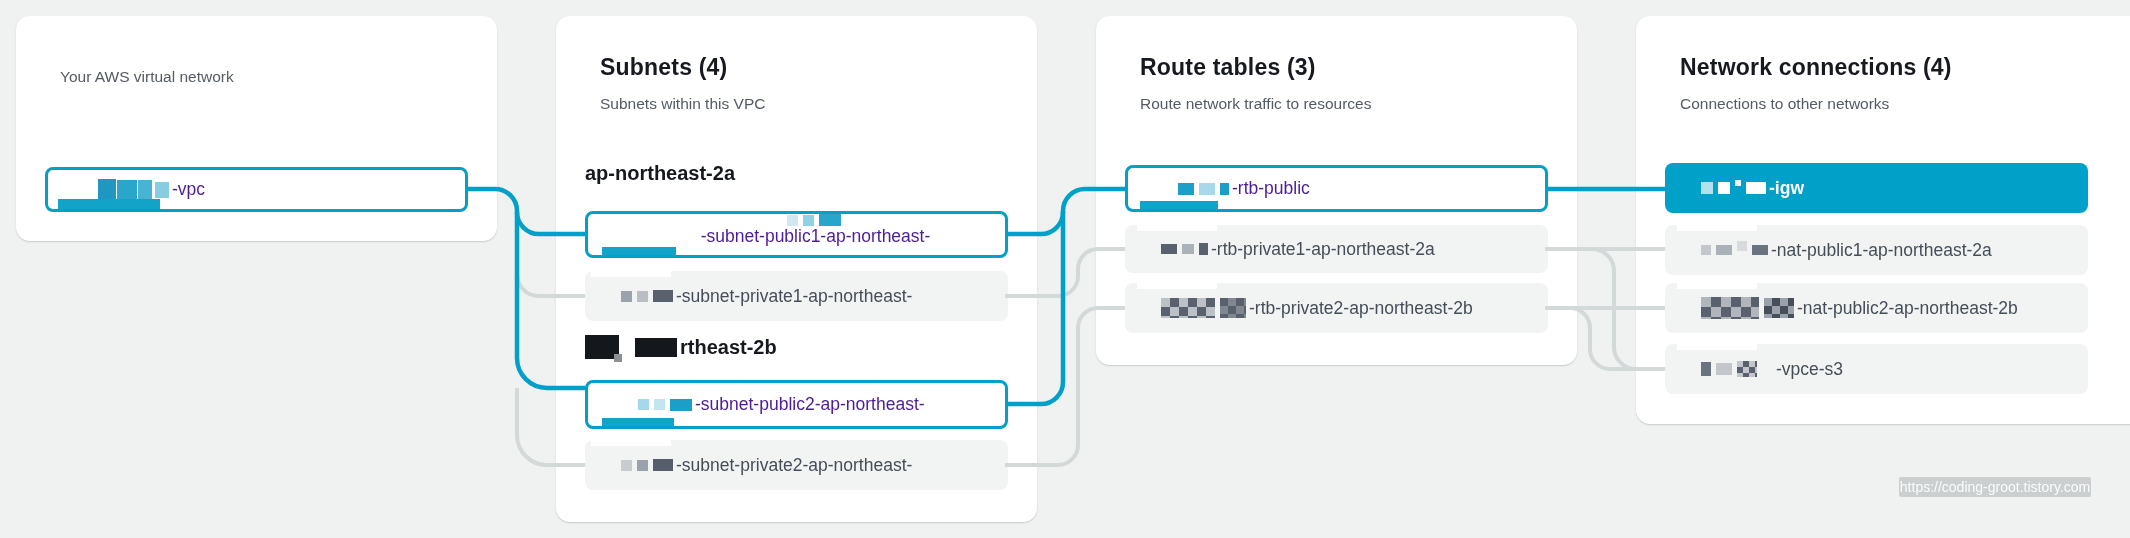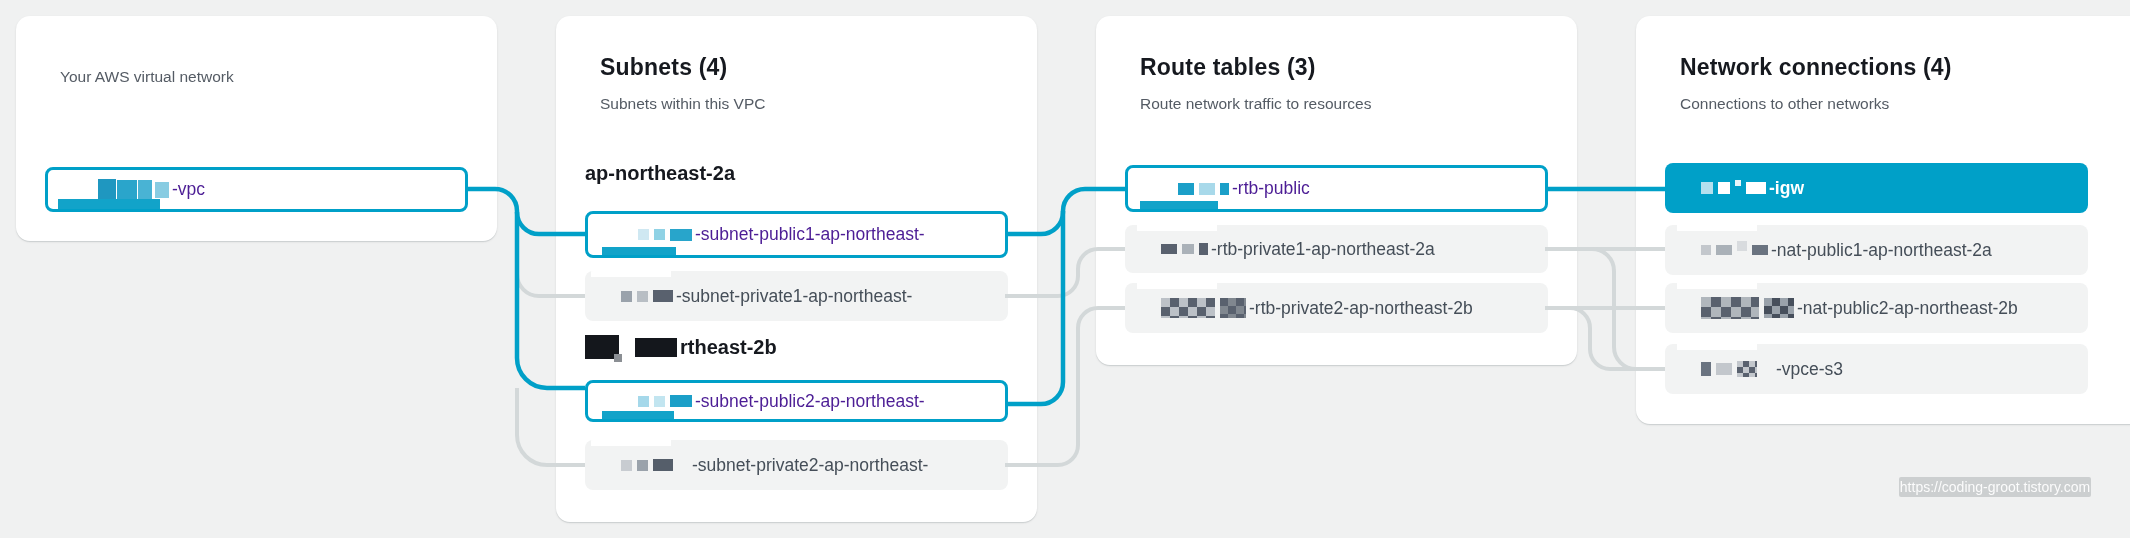--- a/index.html
+++ b/index.html
@@ -77,21 +77,21 @@
   <div class="panel" style="left:556px;width:481px;height:506px;">
     <div class="hd">
       <div class="hrow">
           <span class="title">Subnets (4)</span>
         </div>
       <div class="subtitle">Subnets within this VPC</div>
     </div>
 
     <div class="ghead" style="top:146px;">ap-northeast-2a</div>
 
-    <div class="item hl" style="top:195px;height:47px;">
+    <div class="item hl" style="top:195px;height:47px;flex-direction:column;">
       <span class="mz">
           <i style="width:11px;height:11px;background:#cfe8f2"></i>
           <i style="width:11px;height:11px;background:#8fd2e5"></i>
           <i style="width:22px;height:12px;background:#28a5cb"></i>
         </span>
       <span>-subnet-public1-ap-northeast-</span>
       <i class="ubar" style="left:14px;bottom:-6px;width:74px;height:14px;"></i>
       <i class="tpatch" style="left:6px;top:-5px;width:122px;height:9px;"></i>
     </div>
 
@@ -107,32 +107,32 @@
 
     <div class="ghead" style="top:316px;">
       <span class="mz">
           <i style="width:34px;height:24px;background:#14171c"></i>
           <i style="width:8px;height:8px;background:#8b8f94;margin-left:-10px;margin-top:22px"></i>
           <i style="width:42px;height:19px;background:#14171c;margin-left:8px"></i>
         </span>
       <span>rtheast-2b</span>
     </div>
 
-    <div class="item hl" style="top:364px;height:42px;">
+    <div class="item hl" style="top:364px;height:49px;">
       <span class="mz">
           <i style="width:11px;height:11px;background:#a5d8ea"></i>
           <i style="width:11px;height:11px;background:#c2e5f0"></i>
           <i style="width:22px;height:12px;background:#1b9fc8"></i>
         </span>
       <span>-subnet-public2-ap-northeast-</span>
       <i class="ubar" style="left:14px;bottom:-6px;width:72px;height:14px;"></i>
       <i class="tpatch" style="left:6px;top:-5px;width:83px;height:9px;"></i>
     </div>
 
-    <div class="item" style="top:424px;gap:16px;">
+    <div class="item" style="top:424px;">
       <span class="mz">
           <i style="width:11px;height:11px;background:#c8ccd1"></i>
           <i style="width:11px;height:11px;background:#9aa2ab"></i>
           <i style="width:20px;height:12px;background:#555e6a"></i>
         </span>
       <span>-subnet-private2-ap-northeast-</span>
       <i class="tpatch" style="left:6px;top:-7px;width:80px;height:13px;"></i>
     </div>
   </div>
 

